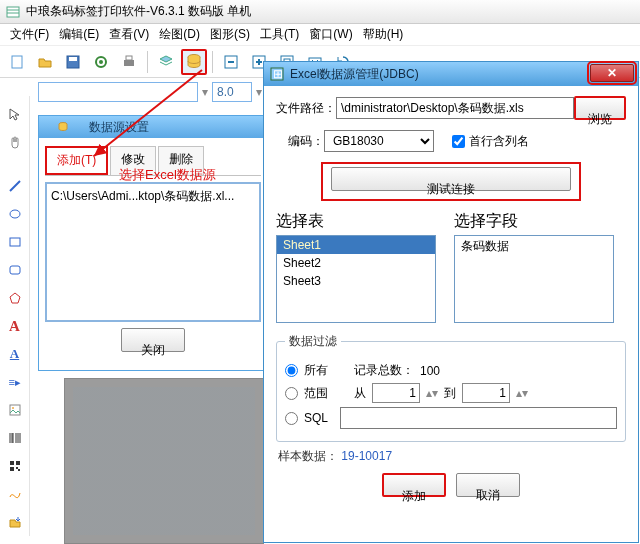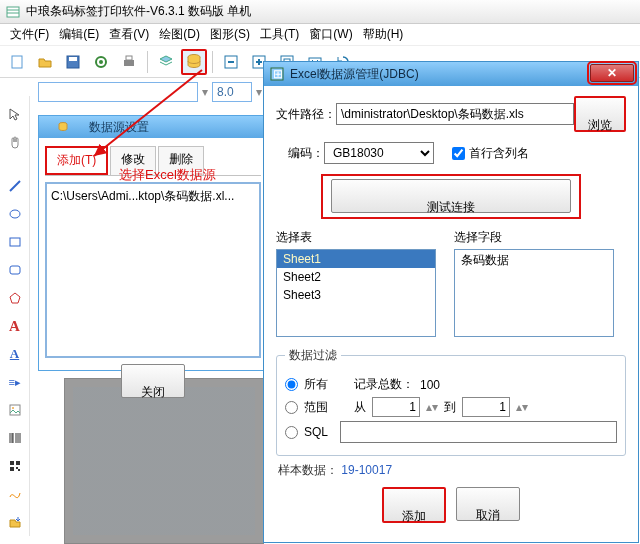--- a/index.html
+++ b/index.html
@@ -18,23 +18,23 @@
 .combo-row{position:absolute;left:38px;top:82px;display:flex;align-items:center;gap:4px}
 .combo-row input{width:70px;height:20px;border:1px solid #7eb4ea;padding:1px 3px}
 .combo-row .num{width:40px;height:20px;border:1px solid #7eb4ea;text-align:left;padding:1px 4px;color:#3a6ea5}
 
 .dlg1{position:absolute;left:38px;top:115px;width:230px;height:256px;background:#fff;border:1px solid #57a5e2}
 .dlg1 .dtitle{height:22px;background:linear-gradient(#8fcdfb,#5ba8e5);color:#163b5d;display:flex;align-items:center;padding:0 18px;gap:20px}
 .tabs{display:flex;border-bottom:1px solid #c3c3c3;margin:8px 6px 6px}
 .tabs span{padding:4px 10px;border:1px solid #c3c3c3;border-bottom:none;background:#f7f7f7;margin-right:2px}
 .tabs span.active{border:2px solid #dd1010;color:#dd1010;font-weight:500;background:#fff}
 .annot{color:#dd1010;position:absolute;left:80px;top:50px;font-size:13px}
-.listbox{margin:6px;border:2px solid #8bb5e0;height:176px;background:#fff;padding:4px;overflow:hidden}
+.listbox{margin:6px;border:2px solid #8bb5e0;height:140px;background:#fff;padding:4px;overflow:hidden}
 .dlg1 .btnrow{text-align:center;margin-top:6px}
-.wbtn{display:inline-block;min-width:64px;height:24px;line-height:22px;text-align:center;border:1px solid #888;background:linear-gradient(#fdfdfd,#e5e5e5);padding:16px 12px;border-radius:2px}
+.wbtn{display:inline-block;min-width:64px;height:24px;line-height:22px;text-align:center;border:1px solid #888;background:linear-gradient(#fdfdfd,#e5e5e5);padding:10px 12px;border-radius:2px}
 
 .dlg2{position:absolute;left:263px;top:61px;width:376px;height:482px;background:#fff;border:1px solid #3f8fca}
 .dlg2 .dtitle{height:24px;background:linear-gradient(#8fcdfb,#4f9fdd);color:#102a42;display:flex;align-items:center;padding:0 6px;gap:6px;position:relative}
 .dlg2 .closebtn{position:absolute;right:4px;top:2px;width:44px;height:18px;background:linear-gradient(#e07a7a,#cc2b2b);border:1px solid #8a1c1c;border-radius:2px;color:#fff;text-align:center;line-height:16px;font-weight:bold}
 .dlg2 .closebtn.hl{outline:2px solid #dd1010;outline-offset:1px}
 .drow{display:flex;align-items:center;margin:10px 12px}
 .tinput{height:22px;border:1px solid #7a7a7a;padding:2px 4px;background:#fff}
 .btn-hl{border:2px solid #dd1010 !important}
 .testbtnwrap{margin:10px auto;width:260px;border:2px solid #dd1010;padding:3px;text-align:center}
 .testbtnwrap .wbtn{width:240px}
@@ -49,21 +49,21 @@
 .footbtns{display:flex;gap:10px;justify-content:center;margin-top:8px}
 .footbtns .wbtn.hl{border:2px solid #dd1010}
 .sample{margin:6px 14px;color:#333}
 .sample b{color:#2b5ec0;font-weight:normal}
 
 .arrow{position:absolute;pointer-events:none}
 .watermark{position:absolute;right:8px;bottom:6px;color:#fff;opacity:.75;font-size:14px;display:flex;align-items:center;gap:4px}
 select.tinput{background:#fff}
 input[type=checkbox]{width:13px;height:13px}
 .cbox{display:flex;align-items:center;gap:4px}
-.colhead{font-size:12px;margin-bottom:3px}
+.colhead{font-size:16px;margin-bottom:3px}
 </style>
 </head>
 <body>
 
 <div class="titlebar">
   <span class="icon">
     <svg width="14" height="14">
         <rect x="1" y="2" width="12" height="10" fill="#fff" stroke="#5a8"></rect>
         <line x1="1" y1="5" x2="13" y2="5" stroke="#5a8"></line>
         <line x1="1" y1="8" x2="13" y2="8" stroke="#5a8"></line>

